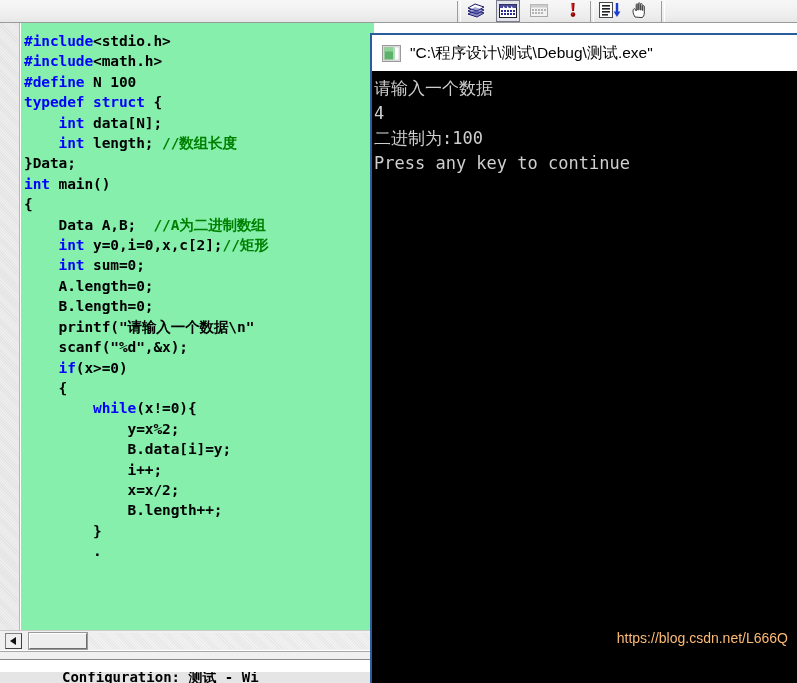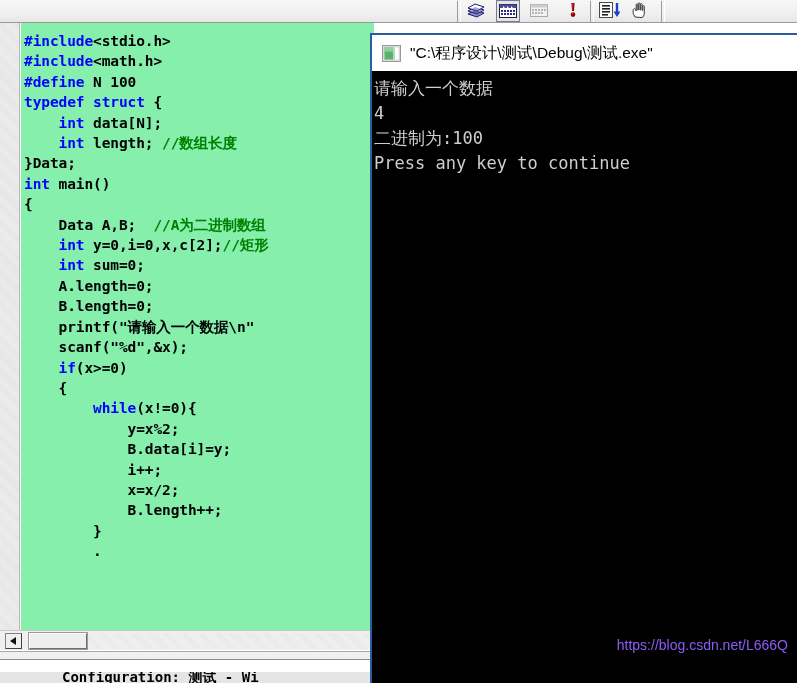--- a/index.html
+++ b/index.html
@@ -216,24 +216,24 @@
     margin: 0;
     padding: 5px 0 0 2px;
     font-family: "DejaVu Sans Mono", "Liberation Mono", monospace;
     font-size: 17px;
     line-height: 25px;
     color: #cfcfcf;
     white-space: pre;
   }
   #csdn-watermark {
     position: absolute;
-    right: 9px; bottom: 30px;
+    right: 9px; bottom: 37px;
     font-family: "Liberation Sans", sans-serif;
     font-size: 14px;
-    color: #8b5cf6;
+    color: #fdba74;
     white-space: nowrap;
   }
 </style>
 </head>
 <body>
 
 <div id="screen">
 
   <div id="toolbar">
     <div id="toolbar-inner"></div>

